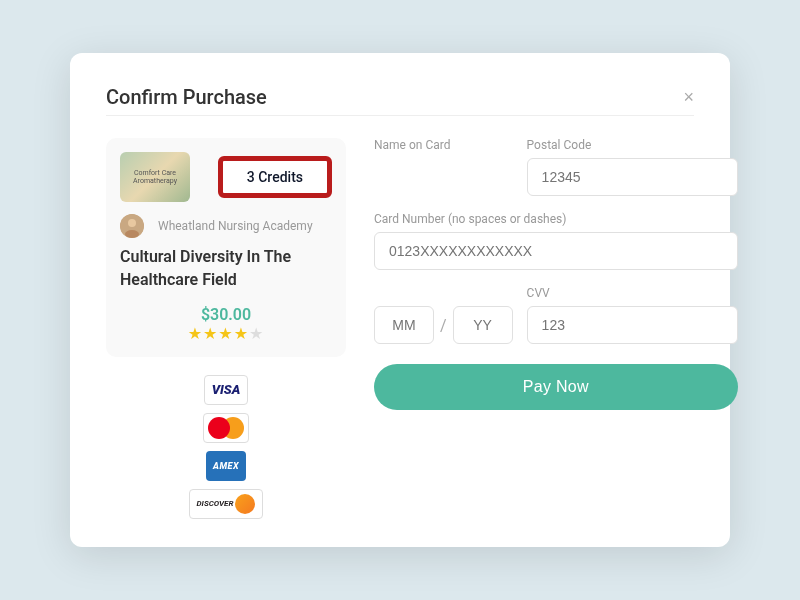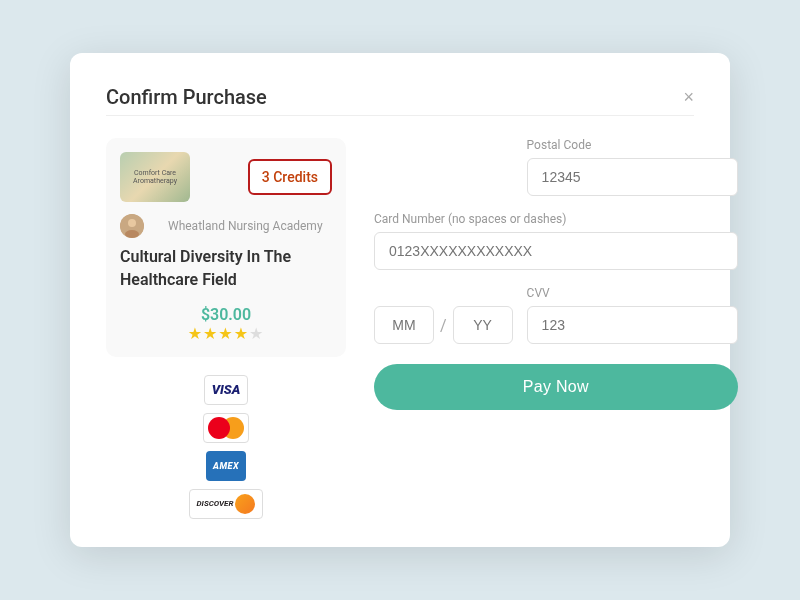--- a/index.html
+++ b/index.html
@@ -85,31 +85,31 @@
       text-align: center;
       flex-direction: column;
     }
     .thumbnail-label-top {
       font-size: 7px;
       color: #555;
       line-height: 1.2;
     }
     .credits-badge {
       background: #fff;
-      border: 2px solid #b91c1c;
+      border: 5px solid #b91c1c;
       border-radius: 6px;
-      padding: 8px 12px;
+      padding: 8px 24px;
       font-size: 14px;
-      color: #c2410c;
+      color: #0f172a;
       font-weight: 500;
     }
     .instructor-row {
       display: flex;
       align-items: center;
-      gap: 24px;
+      gap: 14px;
       margin-bottom: 8px;
     }
     .avatar-circle {
       width: 24px;
       height: 24px;
       border-radius: 50%;
       background: #c9a882;
       display: flex;
       align-items: center;
       justify-content: center;
@@ -349,20 +349,21 @@
           <span style="font-size:8px;font-weight:700;color:#231f20;">DISCOVER</span>
           <span class="discover-orange"></span>
         </div>
       </div>
     </div>
 
     <div class="right-col">
       
       <div class="form-row">
         <div class="form-group">
+          <label class="form-label">Name on Card</label>
         </div>
         <div class="form-group narrow">
           <label class="form-label">Postal Code</label>
           <input class="form-input" type="text" placeholder="12345" style="">
         </div>
       </div>
 
       
       <div class="form-group" style="margin-bottom:16px;">
         <label class="form-label">Card Number (no spaces or dashes)</label>

